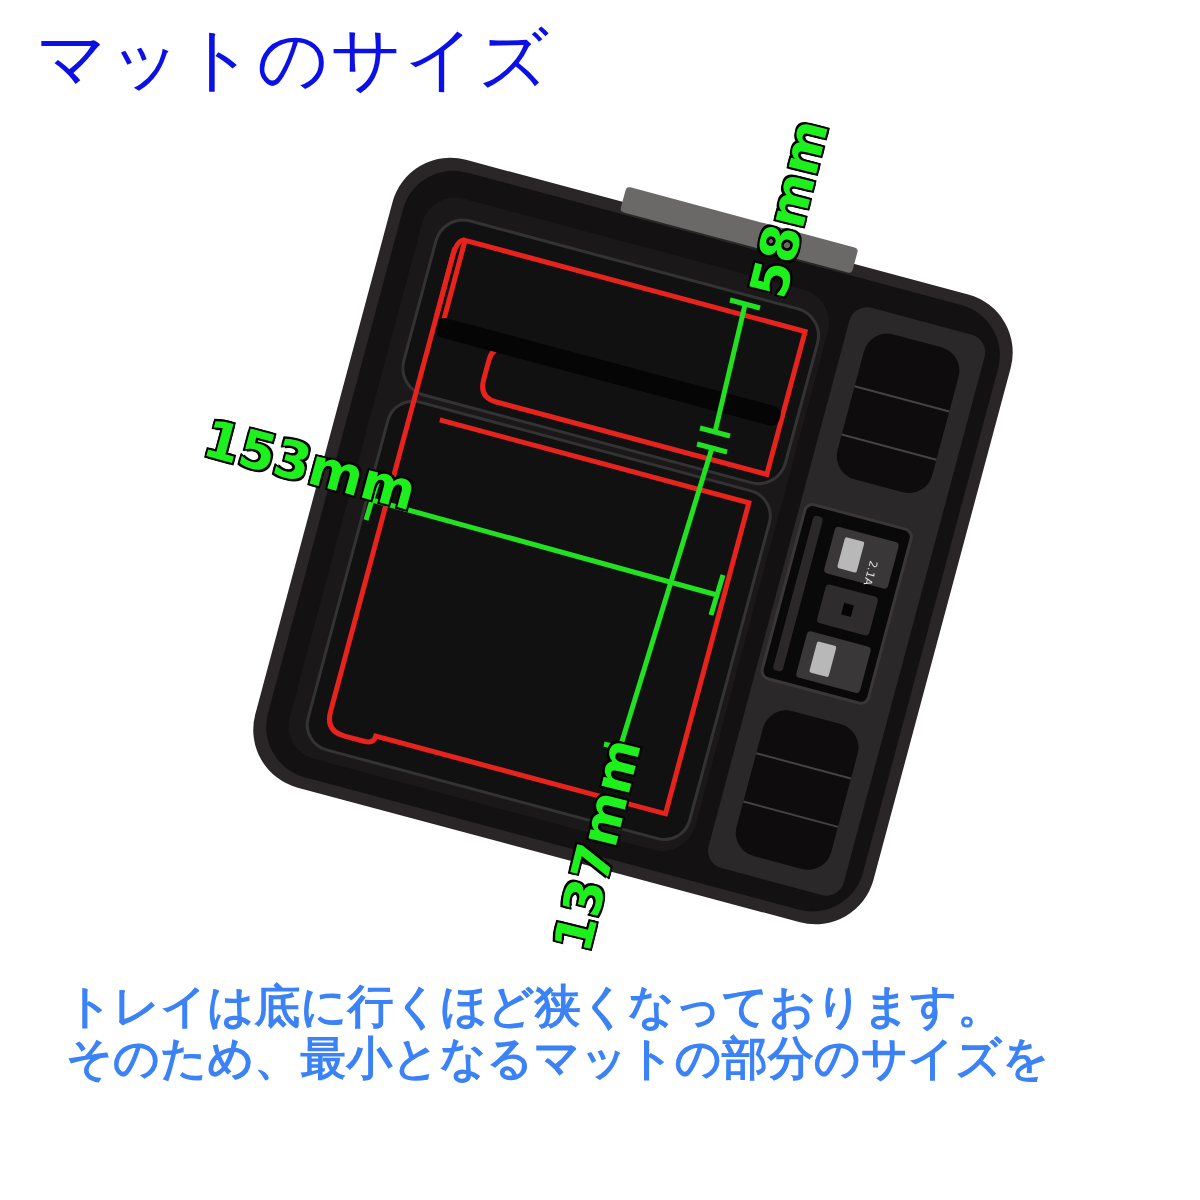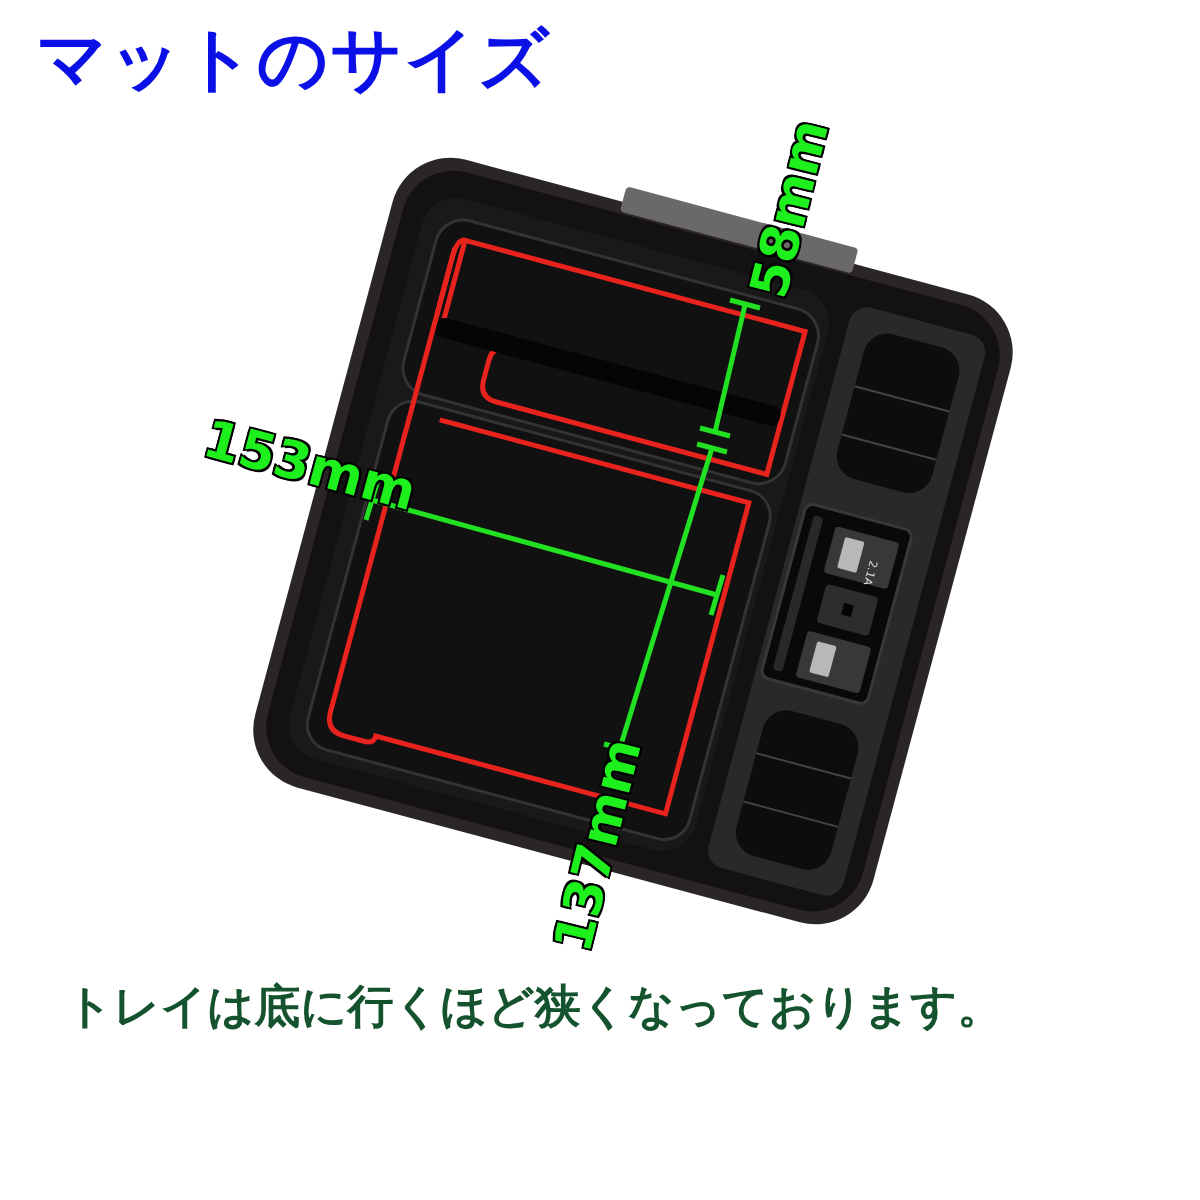--- a/index.html
+++ b/index.html
@@ -1,33 +1,33 @@
 <!DOCTYPE html>
 <html><head>
 <meta charset="utf-8">
 <style>
   html, body { margin:0; padding:0; background:#ffffff; }
   #canvas { position:relative; width:1200px; height:1200px; overflow:hidden; background:#ffffff; }
   .title {
     position:absolute; left:36px; top:24px;
-    font-family:"DejaVu Sans", sans-serif; font-weight:bold;
+    font-family:"DejaVu Sans", sans-serif; font-weight:normal;
     font-size:70px; color:#0a10e6; letter-spacing:2px; line-height:1;
   }
   svg.product { position:absolute; left:0; top:0; }
   .dim-label {
     position:absolute; font-family:"DejaVu Sans", sans-serif; font-weight:bold;
     font-size:52px; color:#1ef01e; line-height:1; white-space:nowrap;
     -webkit-text-stroke:3px #000; paint-order:stroke fill;
     text-shadow: 0 0 2px #000, 2px 2px 0 #000, -2px -2px 0 #000, 2px -2px 0 #000, -2px 2px 0 #000;
     transform-origin:0 0;
   }
   .note {
     position:absolute; left:66px; top:980px; width:1100px;
     font-family:"DejaVu Sans", sans-serif; font-weight:bold;
-    font-size:46px; color:#14532d; line-height:52px;
+    font-size:46px; color:#3b82f6; line-height:52px;
   }
   .note div { white-space:nowrap; }
 </style>
 </head>
 <body>
 
 <div id="canvas">
 
   <div class="title">マットのサイズ</div>
 
@@ -85,14 +85,15 @@
       <line x1="723" y1="575" x2="711" y2="615"></line>
     </g>
   </svg>
 
   <div class="dim-label" style="left:742px; top:290px; transform:rotate(-76deg);">58mm</div>
   <div class="dim-label" style="left:212px; top:412px; transform:rotate(15deg);">153mm</div>
   <div class="dim-label" style="left:546px; top:944px; transform:rotate(-76deg);">137mm</div>
 
   <div class="note">
     <div>トレイは底に行くほど狭くなっております。</div>
+    <div>そのため、最小となるマットの部分のサイズを</div>
   </div>
 </div>
 
 </body></html>

